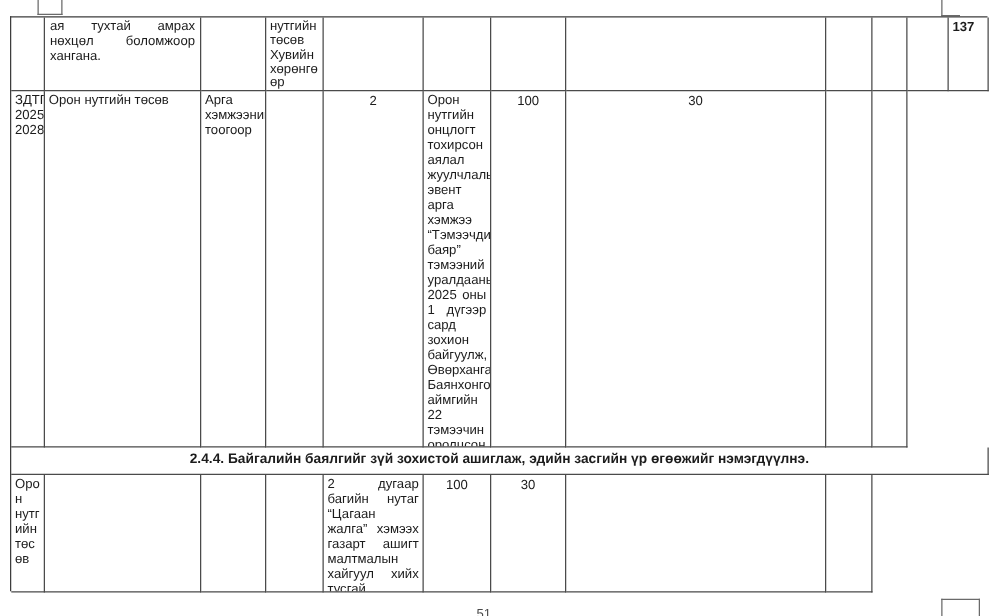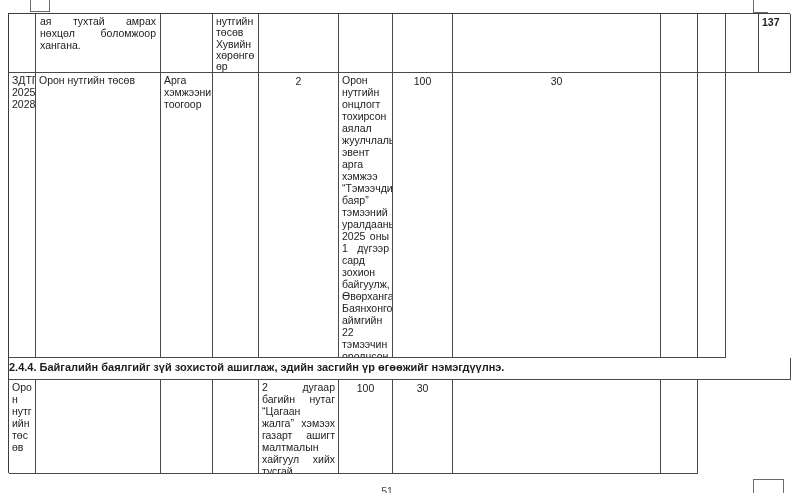--- a/index.html
+++ b/index.html
@@ -22,21 +22,21 @@
     font-size:10.5px;line-height:12px;padding:1px 3px;
   }
   .b{padding:1px 4px;}
   .just{text-align:justify;}
   .ctr{}
   .num{text-align:left;font-weight:bold;padding-top:2px;}
   .val{text-align:center;padding-top:2px;}
   .wrap{overflow-wrap:break-word;word-break:break-word;}
   .tight{line-height:11.3px;padding-top:2px;}
   .sechdr{
-    grid-column:1 / -1;text-align:left;font-weight:bold;font-size:11px;
+    grid-column:1 / -1;text-align:center;font-weight:bold;font-size:11px;
     padding-top:3px;border-right:1px solid #4a4a4a;border-bottom:1px solid #4a4a4a;
     box-sizing:border-box;overflow:hidden;
   }
   
   .notch-tl{position:absolute;left:30px;top:-2px;width:20px;height:14px;
     border-left:1px solid #6a6a6a;border-right:1px solid #6a6a6a;border-bottom:1px solid #6a6a6a;box-sizing:border-box;}
   .notch-tr{position:absolute;left:753px;top:-2px;width:15px;height:15px;
     border-left:1px solid #6a6a6a;border-bottom:1px solid #6a6a6a;box-sizing:border-box;}
   .notch-br{position:absolute;left:753px;top:479px;width:31px;height:16px;
     border-left:1px solid #6a6a6a;border-top:1px solid #6a6a6a;border-right:1px solid #6a6a6a;box-sizing:border-box;}

